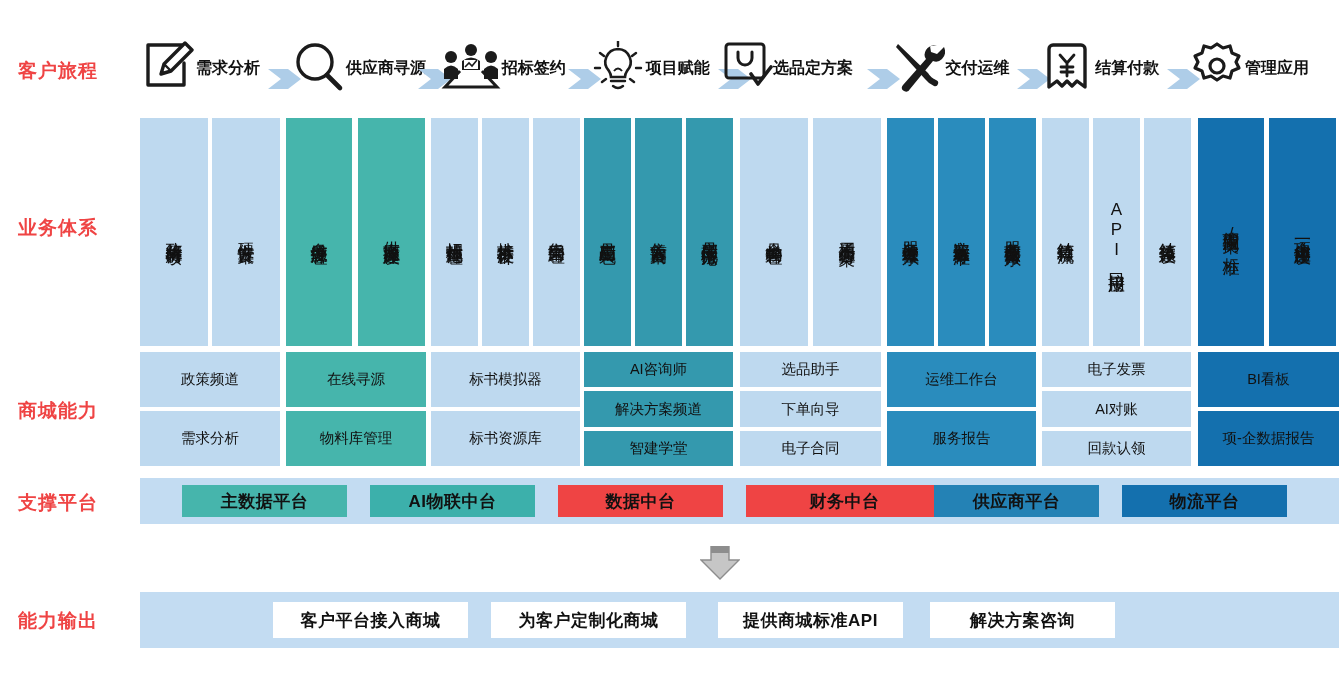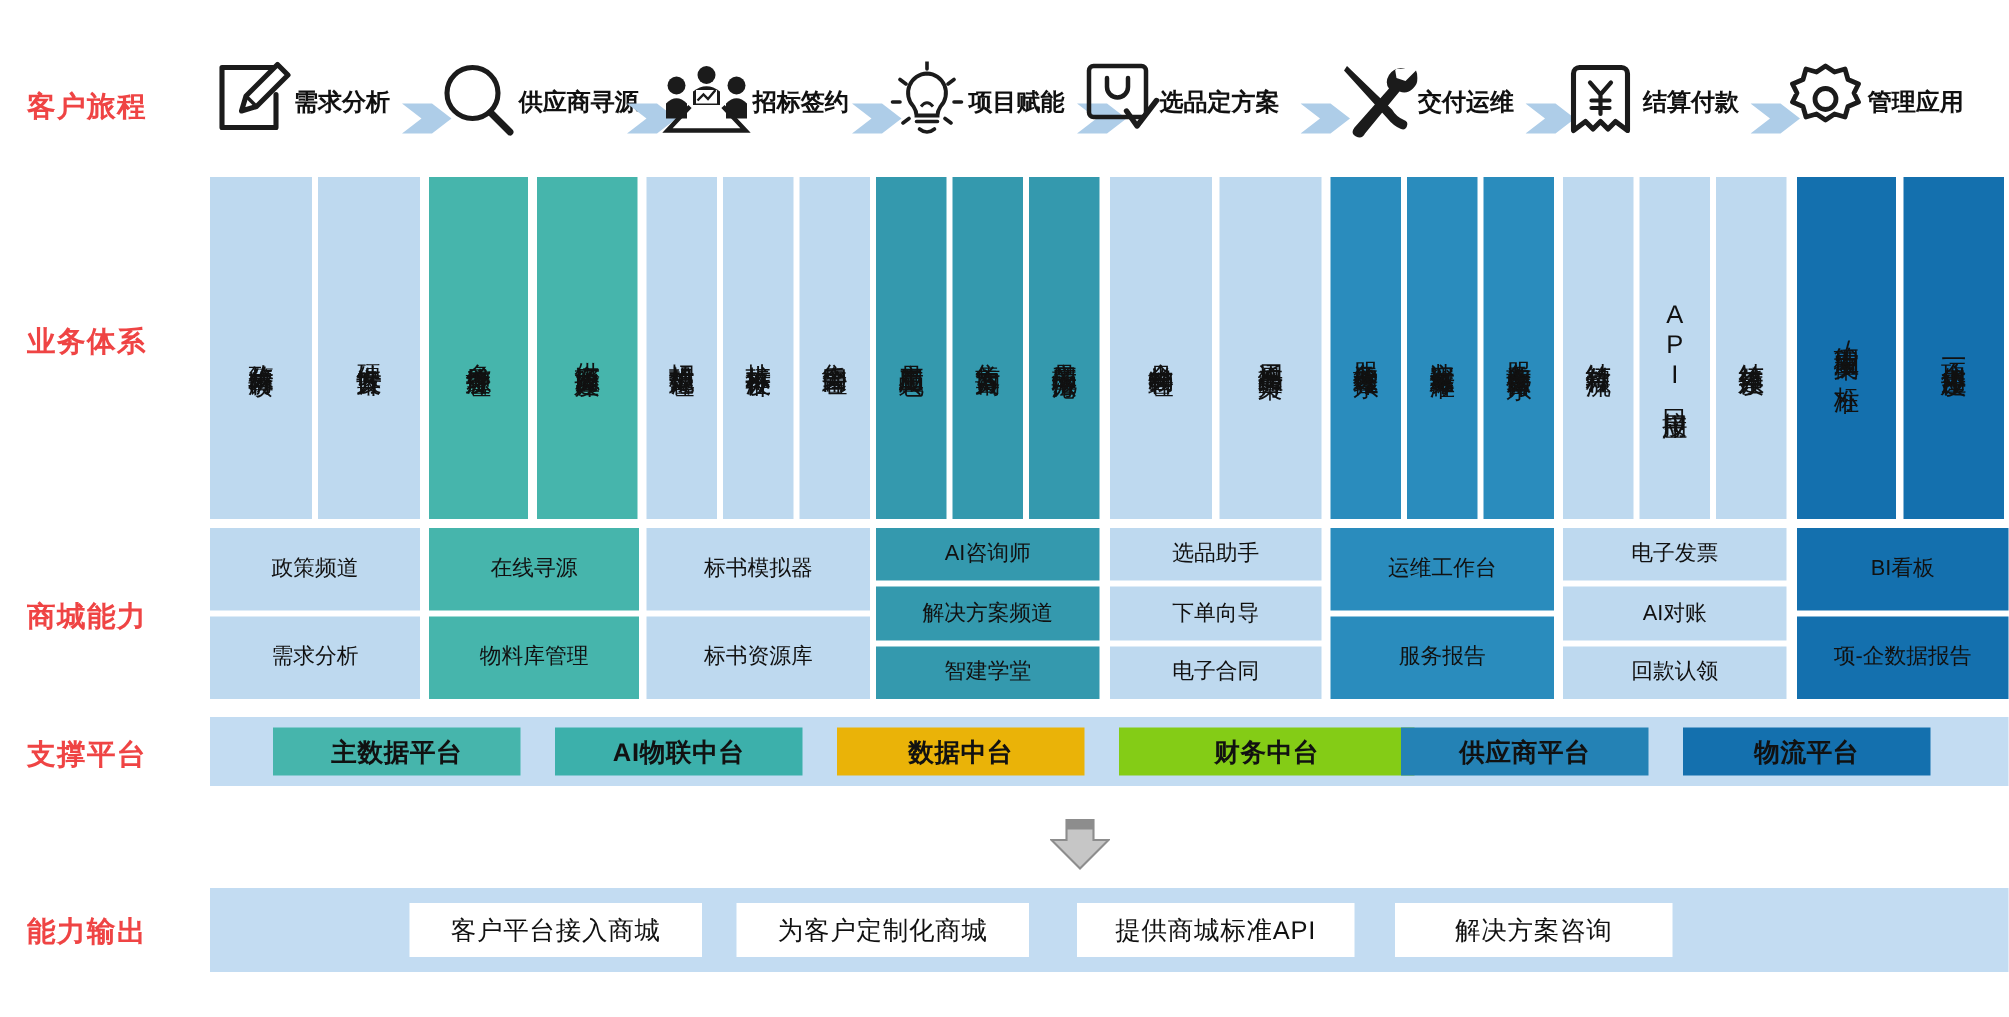--- a/index.html
+++ b/index.html
@@ -75,21 +75,21 @@
 
   
   .out-band {
     position:absolute; left:140px; top:592px; width:1199px; height:56px;
     background:#c3dcf2;
   }
   .out-pill {
     position:absolute; top:10px; height:36px;
     background:#ffffff;
     display:flex; align-items:center; justify-content:center;
-    font-size:17px; font-weight:normal; color:#111; letter-spacing:0.5px;
+    font-size:17px; font-weight:bold; color:#111; letter-spacing:0.5px;
     white-space:nowrap;
   }
 </style>
 </head>
 <body>
 
 <div class="canvas">
 
   <div class="row-label" style="top:58px">客户旅程</div>
   <div class="row-label" style="top:215px">业务体系</div>
@@ -261,22 +261,22 @@
       </div>
       <div class="mall-group" style="left: 1058px; width: 141px;">
         <div class="mall-cell" style="background: rgb(20, 112, 174);">BI看板</div>
         <div class="mall-cell" style="background: rgb(20, 112, 174);">项-企数据报告</div>
       </div>
     </div>
 
   <div class="support-band" id="support-row">
       <div class="support-pill" style="left: 42px; width: 165px; background: rgb(70, 181, 172);">主数据平台</div>
       <div class="support-pill" style="left: 230px; width: 165px; background: rgb(60, 176, 171);">AI物联中台</div>
-      <div class="support-pill" style="left: 418px; width: 165px; background: #eab308;">数据中台</div>
-      <div class="support-pill" style="left: 606px; width: 197px; background: #84cc16;">财务中台</div>
+      <div class="support-pill" style="left: 418px; width: 165px; background: #ef4444;">数据中台</div>
+      <div class="support-pill" style="left: 606px; width: 197px; background: #ef4444;">财务中台</div>
       <div class="support-pill" style="left: 794px; width: 165px; background: rgb(36, 130, 181);">供应商平台</div>
       <div class="support-pill" style="left: 982px; width: 165px; background: rgb(20, 112, 174);">物流平台</div>
     </div>
 
   <div class="down-arrow">
     <svg viewBox="0 0 40 34" width="40" height="34">
       <polygon points="11,0 29,0 29,14 39,14 20,33 1,14 11,14" fill="#c6c6c6" stroke="#8d8d8d" stroke-width="1.4"></polygon>
       <rect x="11" y="0" width="18" height="7" fill="#8d8d8d"></rect>
     </svg>
   </div>

